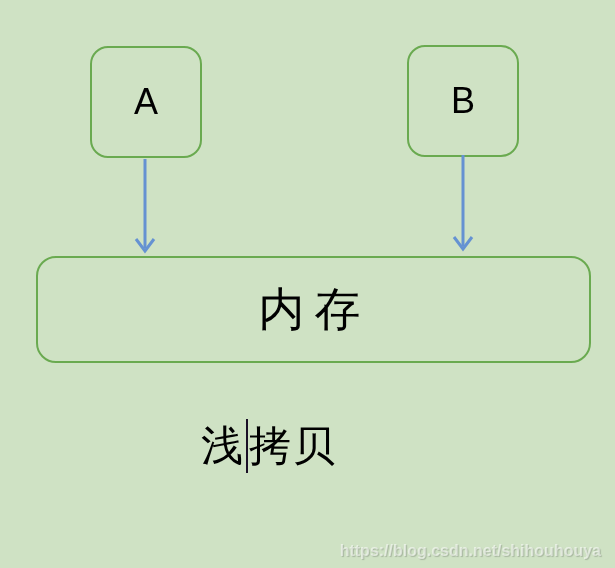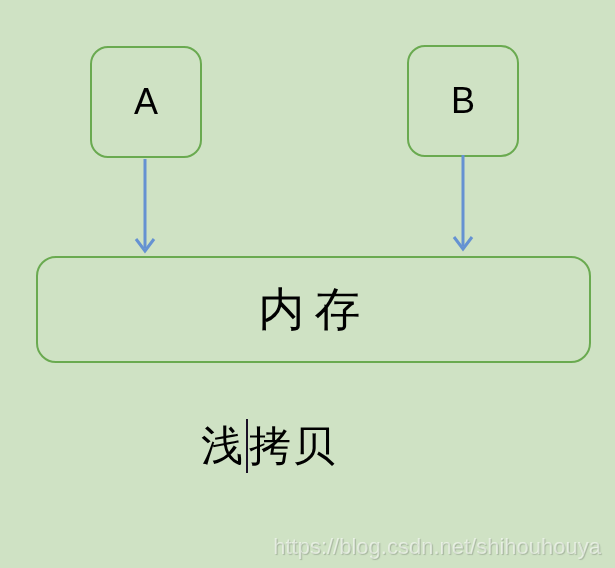--- a/index.html
+++ b/index.html
@@ -74,24 +74,25 @@
     background: #1a1026;
     vertical-align: middle;
     margin: 0 1px;
     position: relative;
     top: -3px;
   }
   .watermark {
     position: absolute;
     right: 14px;
     bottom: 8px;
-    font-size: 22px;
+    font-size: 16px;
     color: rgba(255, 255, 255, 0.55);
     text-shadow: 1px 1px 1px rgba(120, 130, 115, 0.45);
     font-family: "Liberation Sans", sans-serif;
+    font-weight: bold;
   }
 </style>
 </head>
 <body>
 
 <div class="canvas">
 
   <div class="node small" id="node-a">
     <span>A</span>
   </div>

